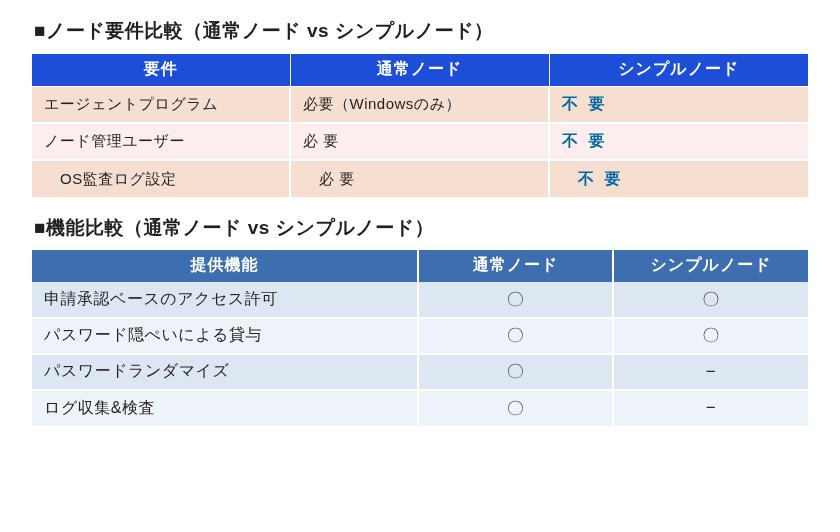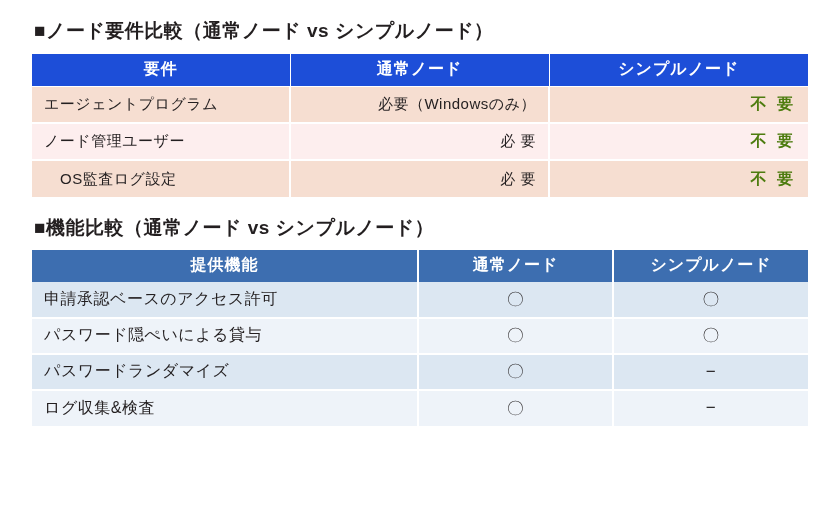--- a/index.html
+++ b/index.html
@@ -59,23 +59,23 @@
     padding: 0 12px;
     border-right: 2px solid #ffffff;
     border-bottom: 2px solid #ffffff;
     letter-spacing: 0.5px;
   }
   .t1 tbody td:last-child { border-right: none; }
   .t1 tbody tr:last-child td { border-bottom: none; padding-left: 28px; }
   .t1 tbody tr:nth-child(odd) td { background: #f6ded1; }
   .t1 tbody tr:nth-child(even) td { background: #fdeeee; }
   .t1 .cell-left { text-align: left; margin-top: 8px; }
-  .t1 .cell-center { text-align: right; }
+  .t1 .cell-center { text-align: left; }
   .t1 .mark-blue {
-    color: #4d7c0f;
+    color: #0369a1;
     font-weight: bold;
     font-size: 16px;
     letter-spacing: 3px;
   }
   
   .t2 col.c1 { width: 386px; }
   .t2 col.c2 { width: 195px; }
   .t2 col.c3 { width: 195px; }
   .t2 thead th {
     background: #3d6eb0;

